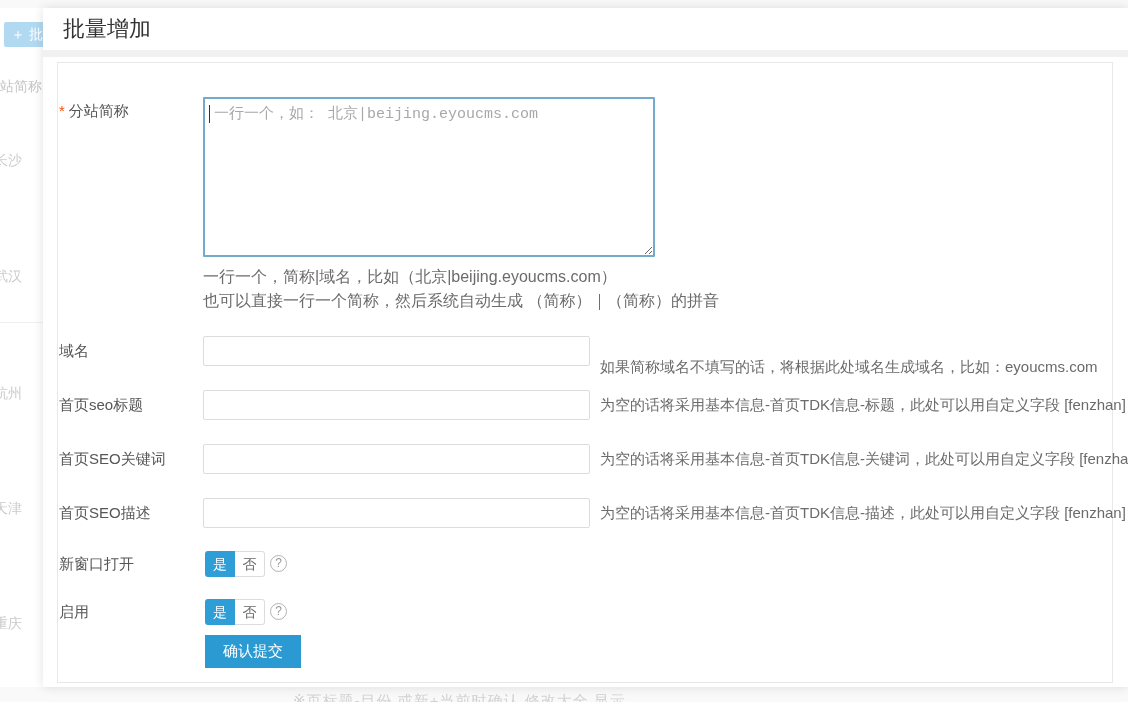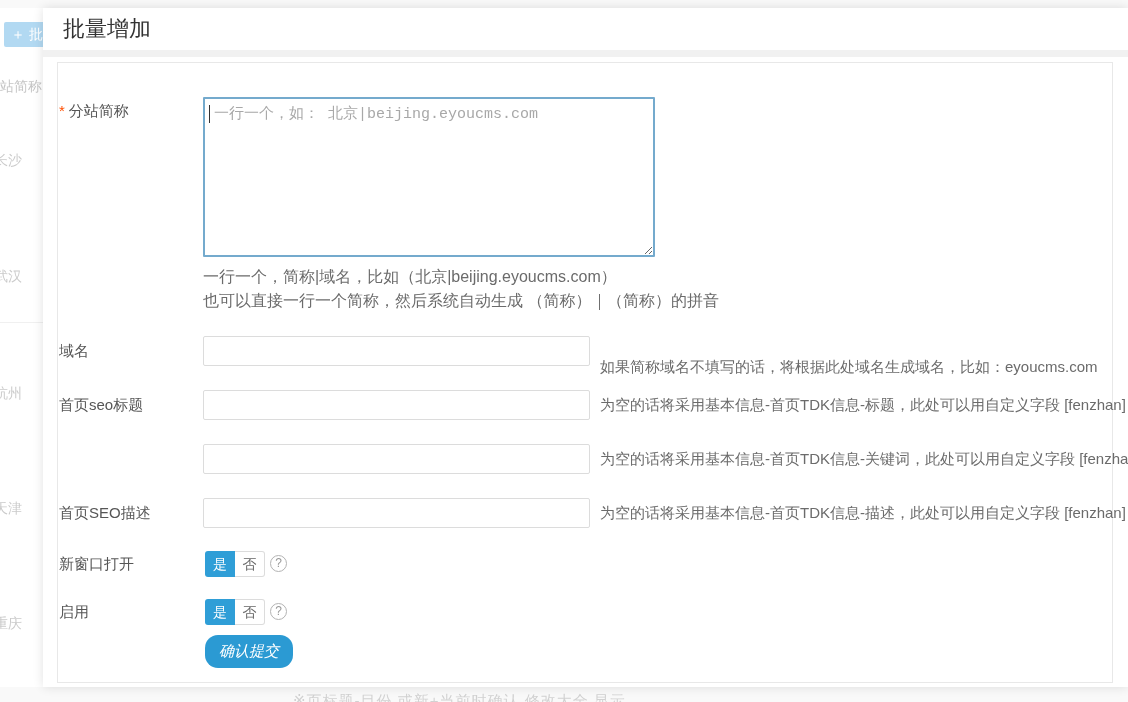--- a/index.html
+++ b/index.html
@@ -86,24 +86,24 @@
     width:30px; height:26px; background:#fff; color:#666;
     border:1px solid #dcdcdc; border-left:none;
     border-radius:0 3px 3px 0; line-height:24px; text-align:center; font-size:14px;
   }
   .help-icon {
     position:absolute; left:227px; width:17px; height:17px;
     border:1px solid #b3b3b3; border-radius:50%;
     color:#999; font-size:12px; line-height:15px; text-align:center; cursor:pointer;
   }
   .submit-btn {
-    position:absolute; left:162px; top:627px; width:88px; height:33px;
-    background:#2b9ad3; color:#fff; border:none; border-radius:13px;
+    position:absolute; left:162px; top:627px; width:96px; height:33px;
+    background:#2b9ad3; color:#fff; border:none; border-radius:0;
     font-family:"Liberation Sans","DejaVu Sans",sans-serif;
-    font-size:15px; cursor:pointer;font-style:italic;
+    font-size:15px; cursor:pointer;
   }
 </style>
 </head>
 <body>
 
 <div>
   <div class="bg-left">
     <div class="bg-add-btn">＋ 批量增加</div>
     <div class="bg-col-header">分站简称</div>
     <div class="bg-row" style="top:144px">长沙</div>
@@ -132,20 +132,21 @@
   <div class="help-line" style="top:282px">也可以直接一行一个简称，然后系统自动生成 （简称）｜（简称）的拼音</div>
 
   <div class="lbl lh30" style="top:328px">域名</div>
   <input class="txt-input" style="top: 328px;" value="">
   <div class="hint" style="top:344px">如果简称域名不填写的话，将根据此处域名生成域名，比如：eyoucms.com</div>
 
   <div class="lbl lh30" style="top:382px">首页seo标题</div>
   <input class="txt-input" style="top: 382px;" value="">
   <div class="hint" style="top:382px">为空的话将采用基本信息-首页TDK信息-标题，此处可以用自定义字段 [fenzhan]</div>
 
+  <div class="lbl lh30" style="top:436px">首页SEO关键词</div>
   <input class="txt-input" style="top: 436px;" value="">
   <div class="hint" style="top:436px">为空的话将采用基本信息-首页TDK信息-关键词，此处可以用自定义字段 [fenzhan]</div>
 
   <div class="lbl lh30" style="top:490px">首页SEO描述</div>
   <input class="txt-input" style="top: 490px;" value="">
   <div class="hint" style="top:490px">为空的话将采用基本信息-首页TDK信息-描述，此处可以用自定义字段 [fenzhan]</div>
 
   <div class="lbl lh26" style="top:543px">新窗口打开</div>
   <div class="toggle" style="top:543px">
     <span class="tg-yes">是</span>

